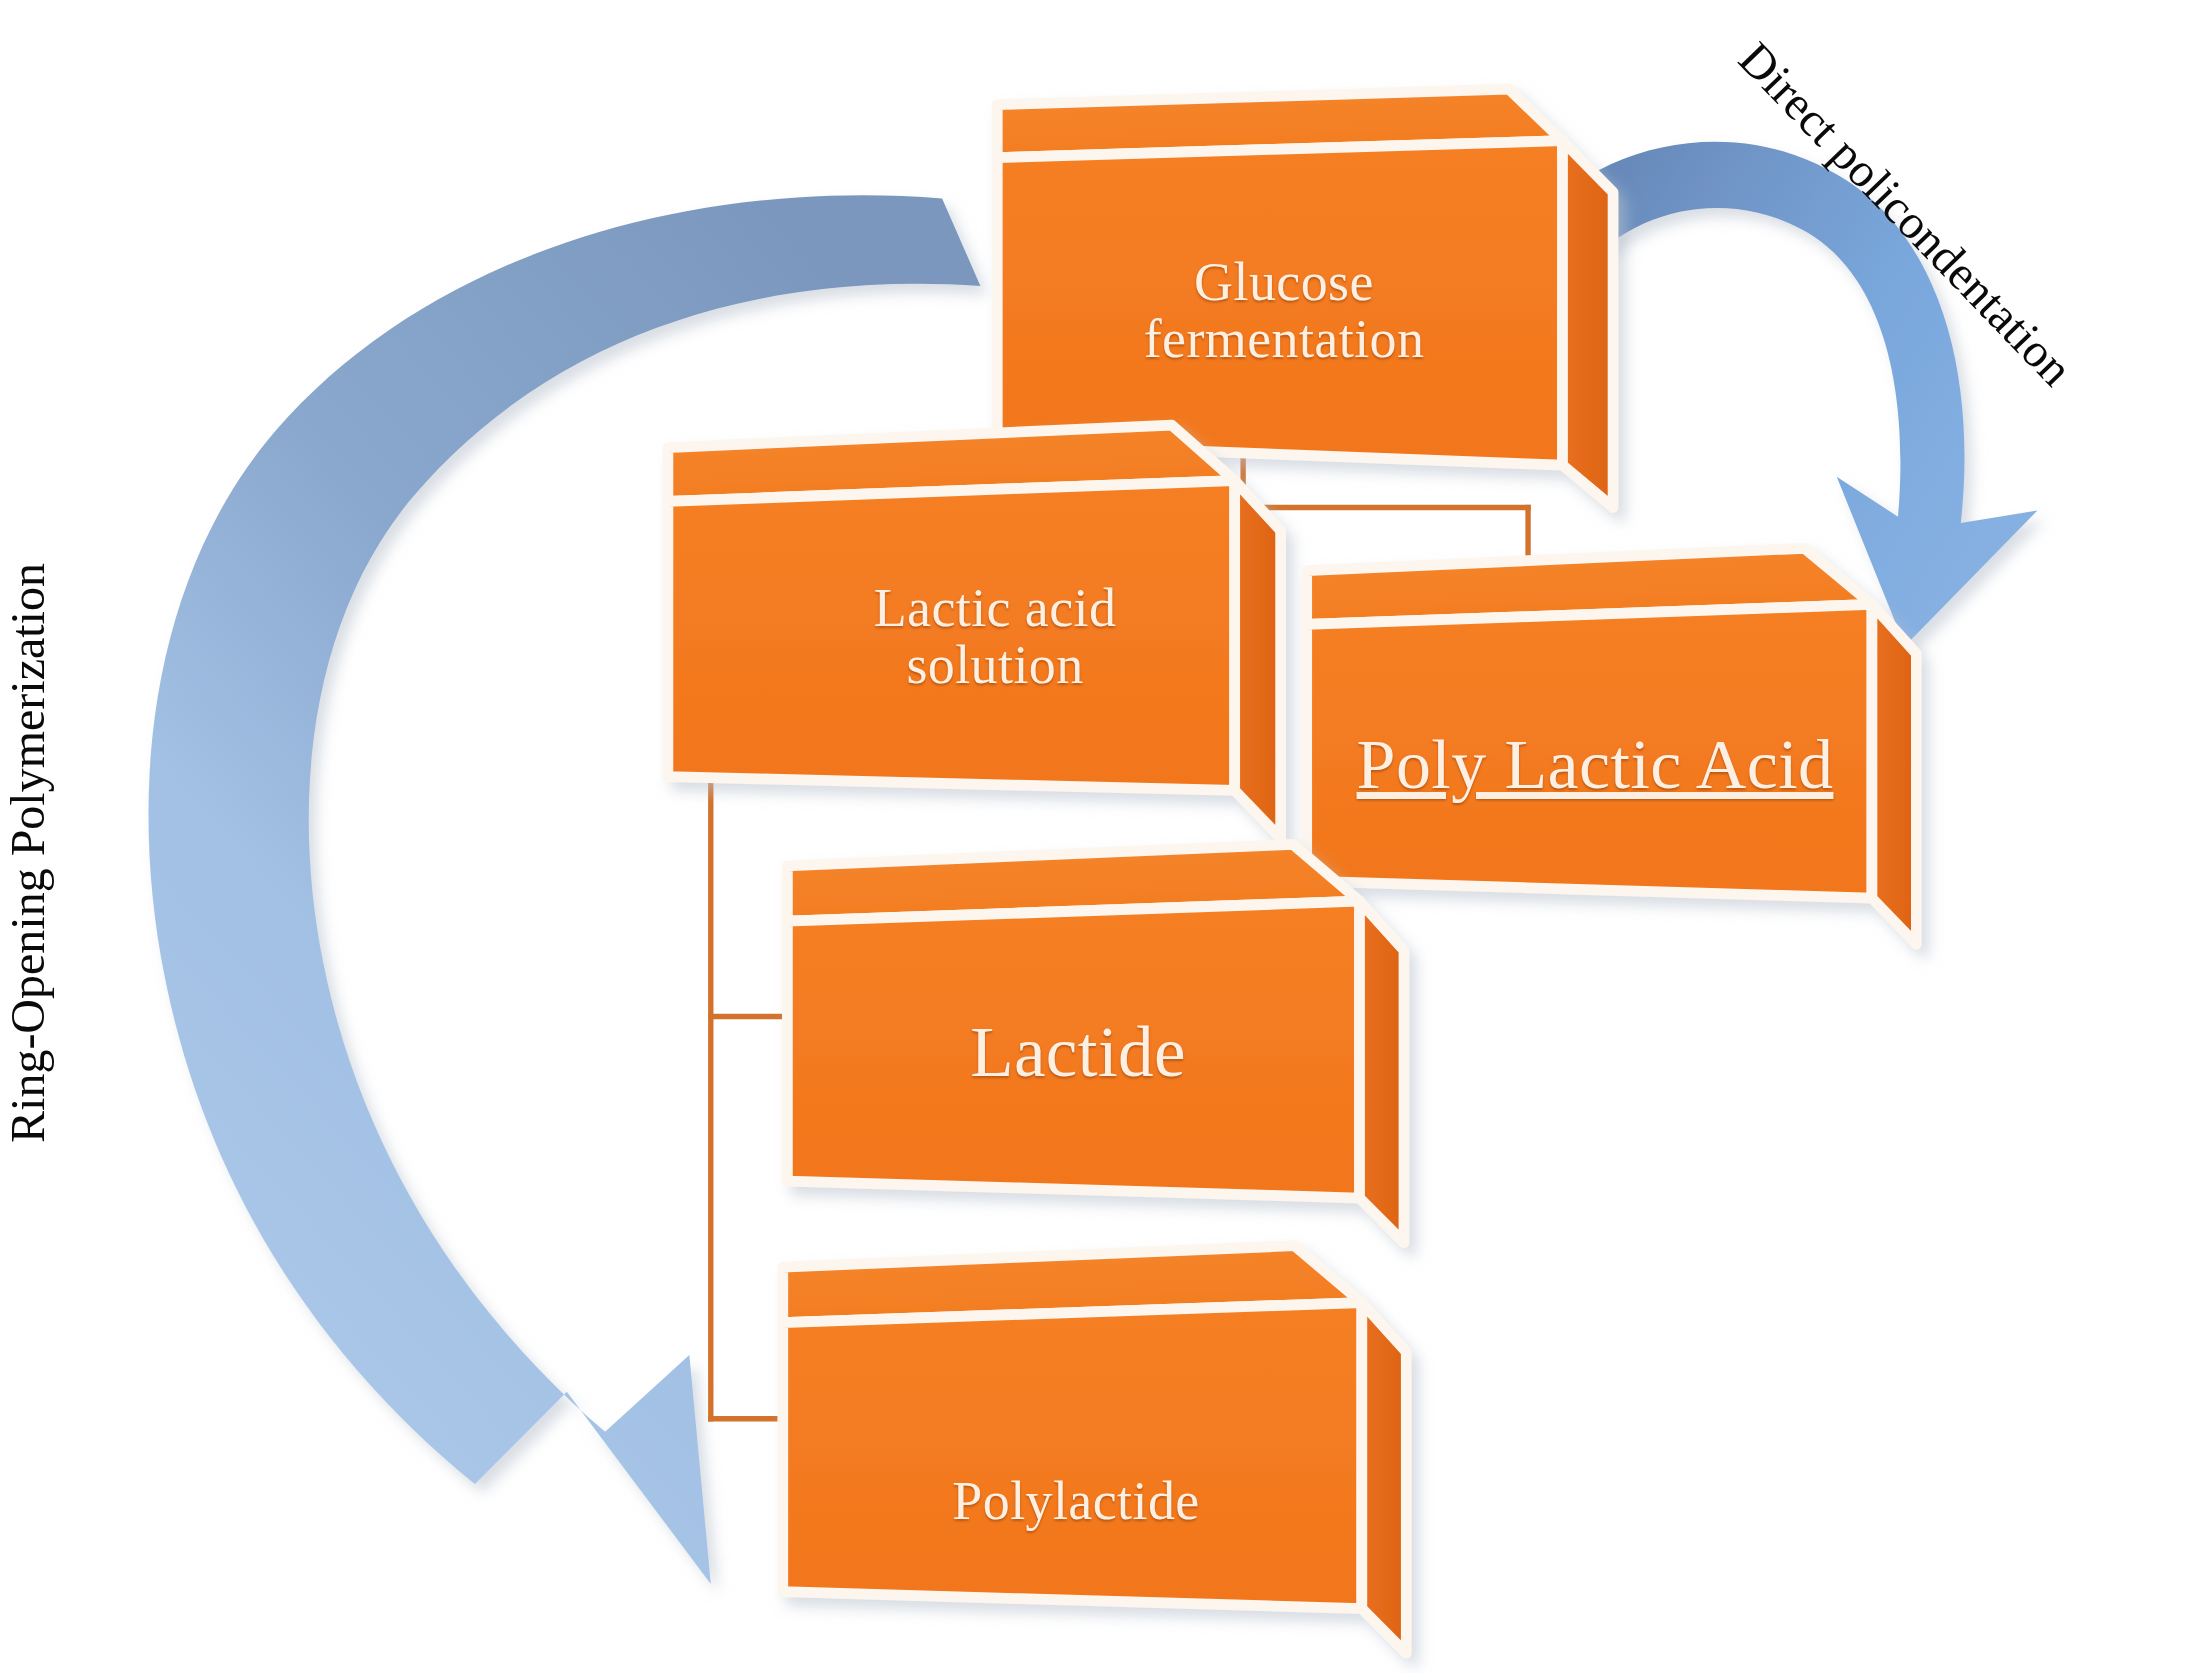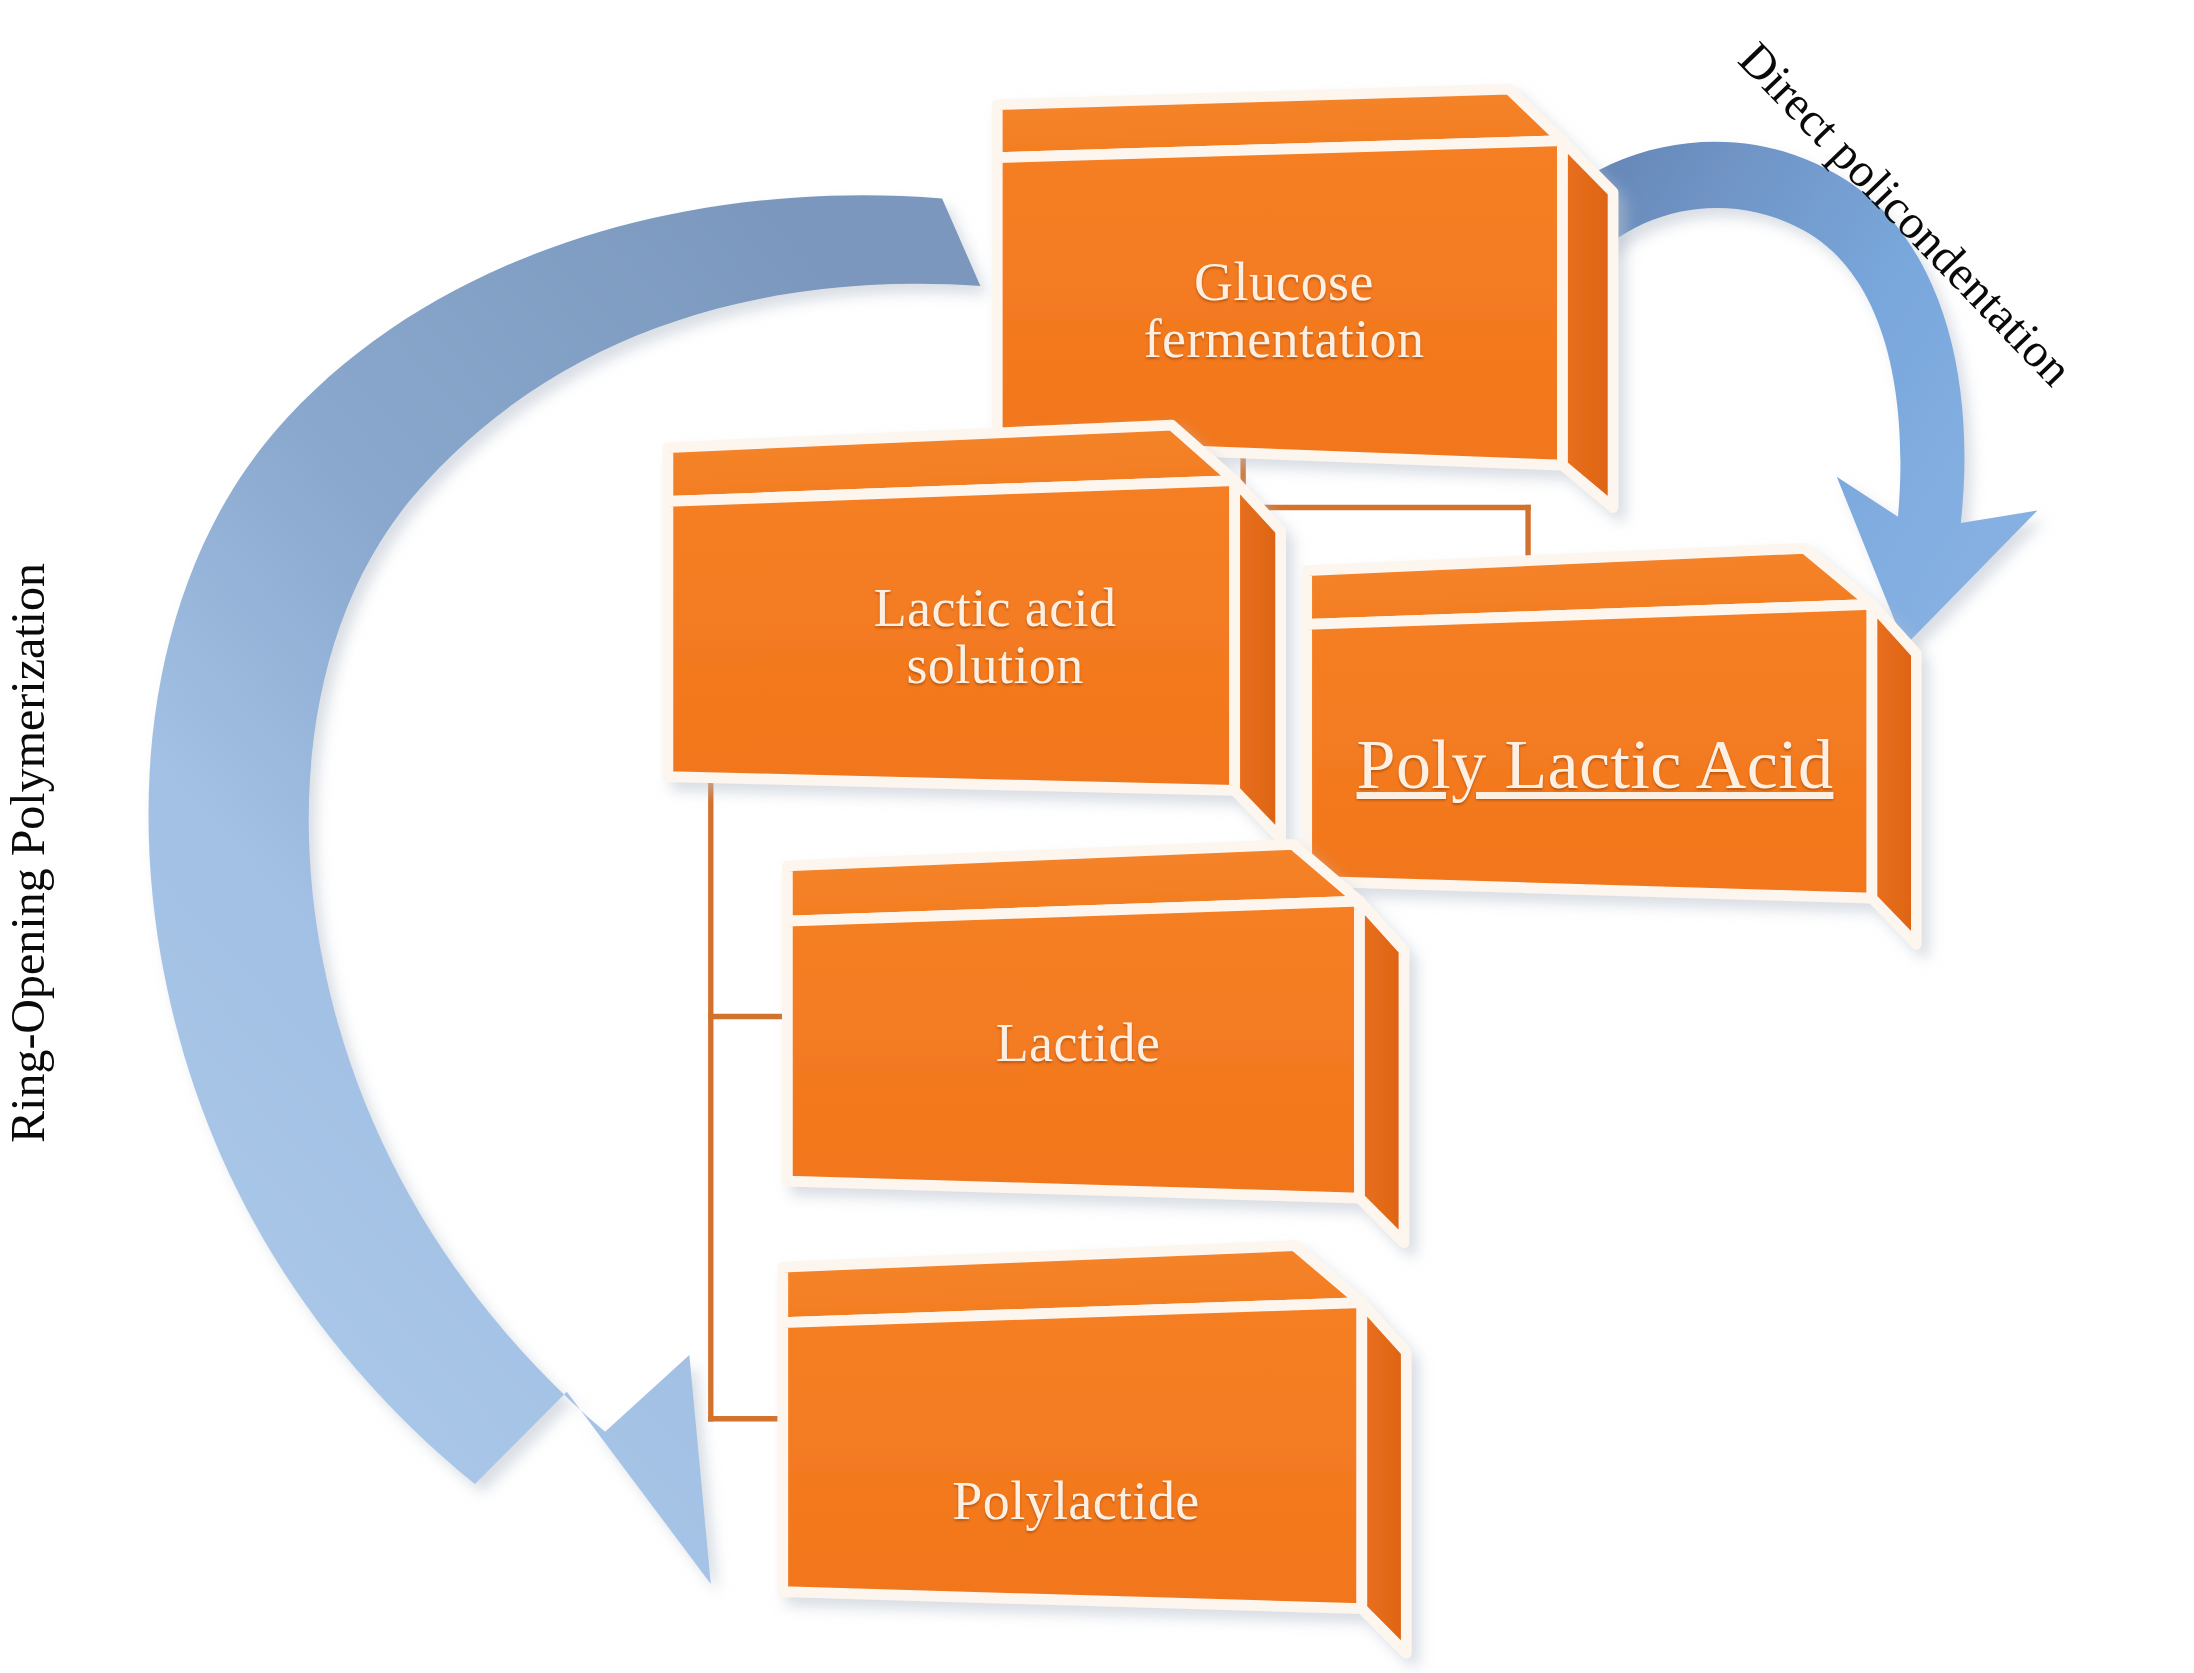--- a/index.html
+++ b/index.html
@@ -167,21 +167,21 @@
   </svg>
 
   <div class="box-label" id="lbl-glucose" style="left:1007px; top:254px; width:554px; font-size:54px;">Glucose
 fermentation</div>
 
   <div class="box-label" id="lbl-lactic" style="left:677px; top:580px; width:554px; font-size:54px;margin-left:41px;">Lactic acid
 solution</div>
 
   <div class="box-label" id="lbl-pla" style="left:1316px; top:728px; width:558px; font-size:70px;text-decoration:underline;">Poly Lactic Acid</div>
 
-  <div class="box-label" id="lbl-lactide" style="left:795px; top:1015px; width:566px; font-size:54px;">Lactide</div>
+  <div class="box-label" id="lbl-lactide" style="left:795px; top:1015px; width:566px; font-size:71px;">Lactide</div>
 
   <div class="box-label" id="lbl-polylactide" style="left:790px; top:1473px; width:572px; font-size:54px;">Polylactide</div>
 
   <div class="rot-label" id="label-rop">Ring-Opening Polymerization</div>
 
   <div class="rot-label" id="label-dpc">Direct policondentation</div>
 
 </div>
 
 

